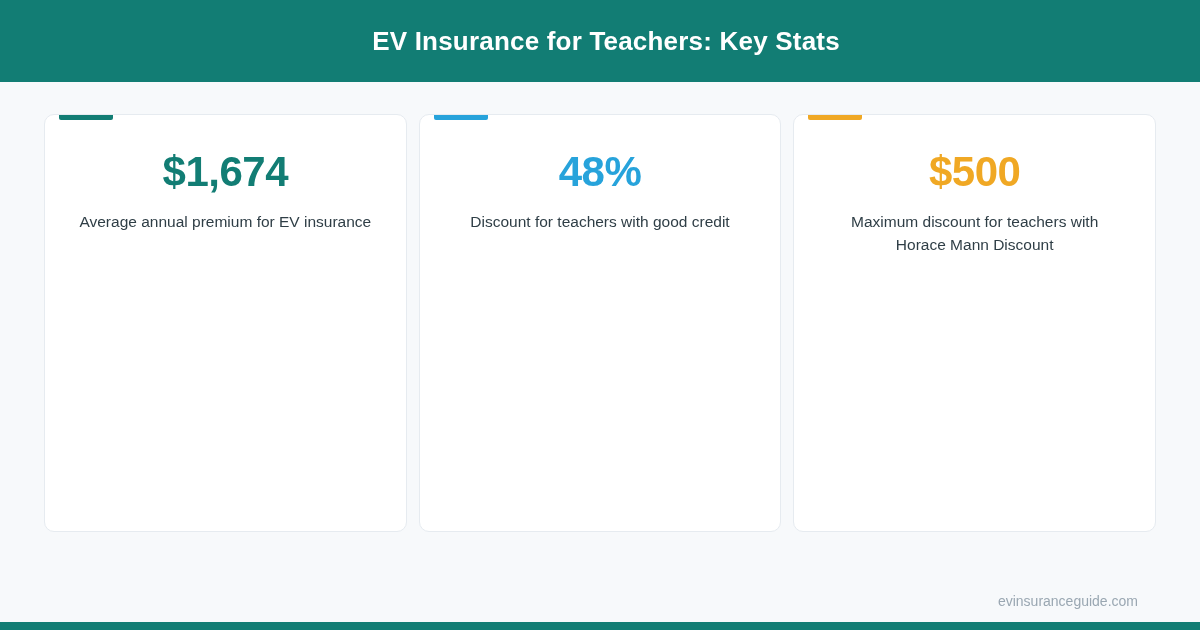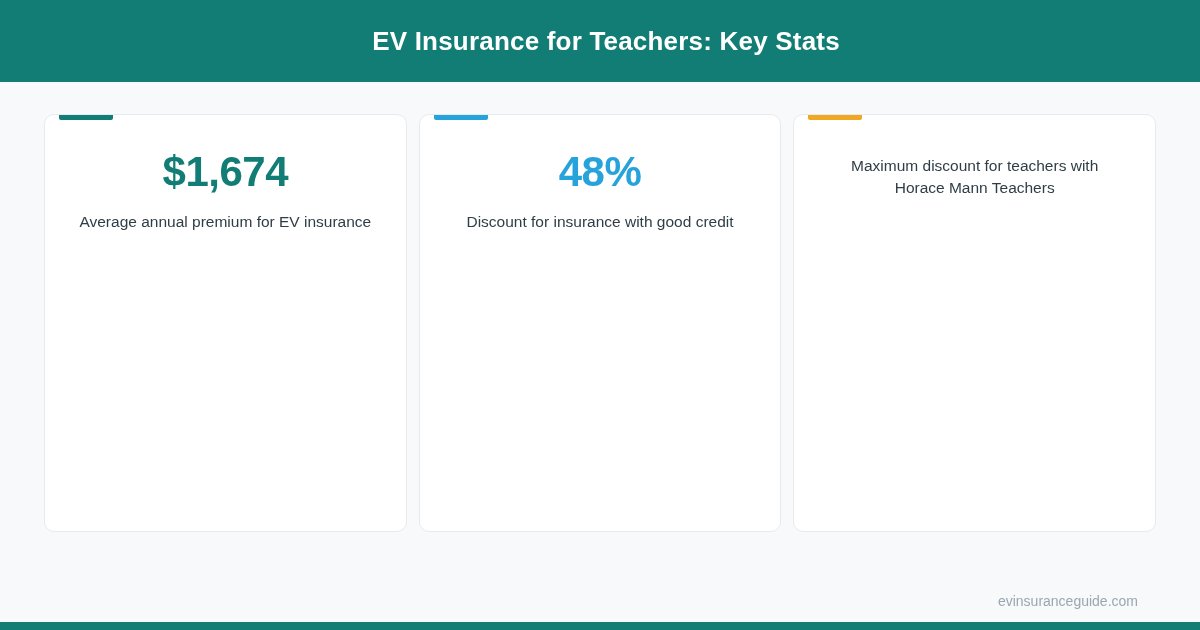--- a/index.html
+++ b/index.html
@@ -117,26 +117,27 @@
 
     <div class="card">
       <div class="card-accent" style="background:#127d74"></div>
       <div class="card-value" style="color:#127d74">$1,674</div>
       <div class="card-label">Average annual premium for EV insurance</div>
     </div>
 
     <div class="card">
       <div class="card-accent" style="background:#27a3db"></div>
       <div class="card-value" style="color:#27a3db">48%</div>
-      <div class="card-label">Discount for insurance with good credit</div>
+      <div class="card-label">Discount for teachers with good credit</div>
     </div>
 
     <div class="card">
       <div class="card-accent" style="background:#f0a824"></div>
-      <div class="card-label">Maximum discount for teachers with Horace Mann Teachers</div>
+      <div class="card-value" style="color:#f0a824">$500</div>
+      <div class="card-label">Maximum discount for teachers with Horace Mann Discount</div>
     </div>
 
   </div>
 
   <div class="footer">
     <div class="footer-text">evinsuranceguide.com</div>
   </div>
 
   <div class="bottom-bar"></div>
 

